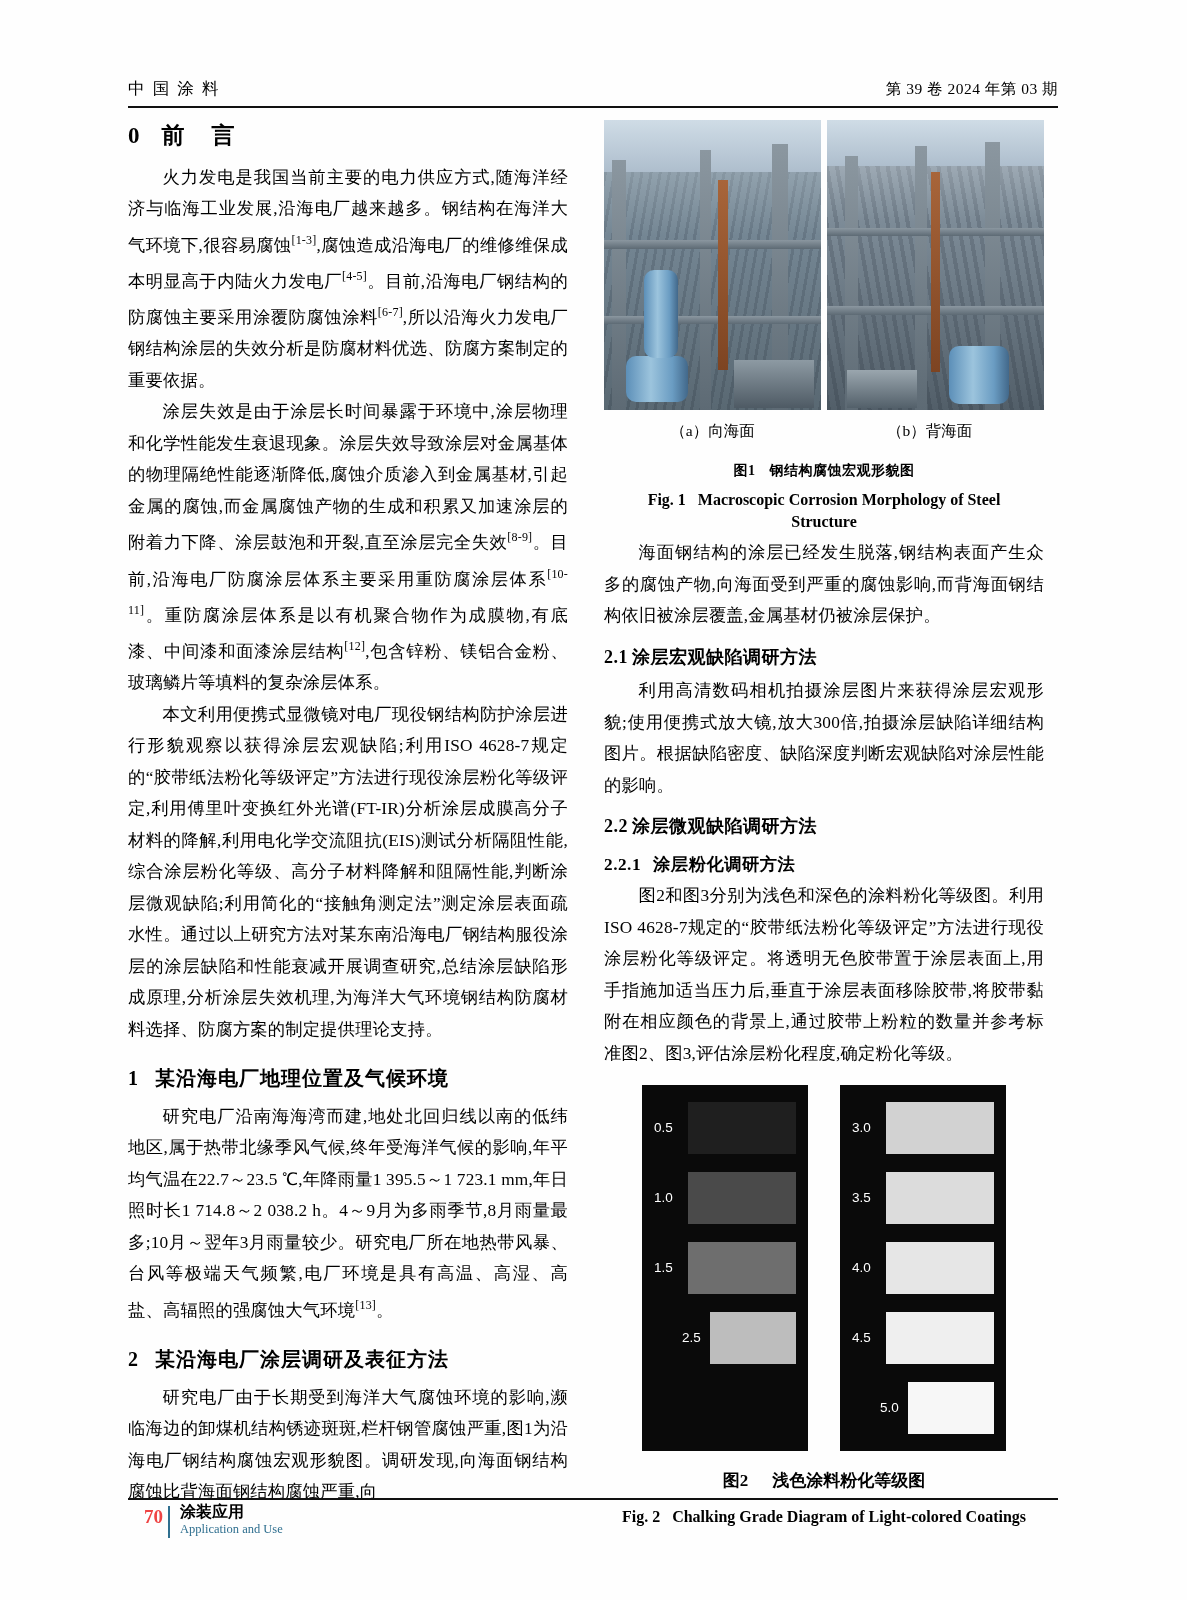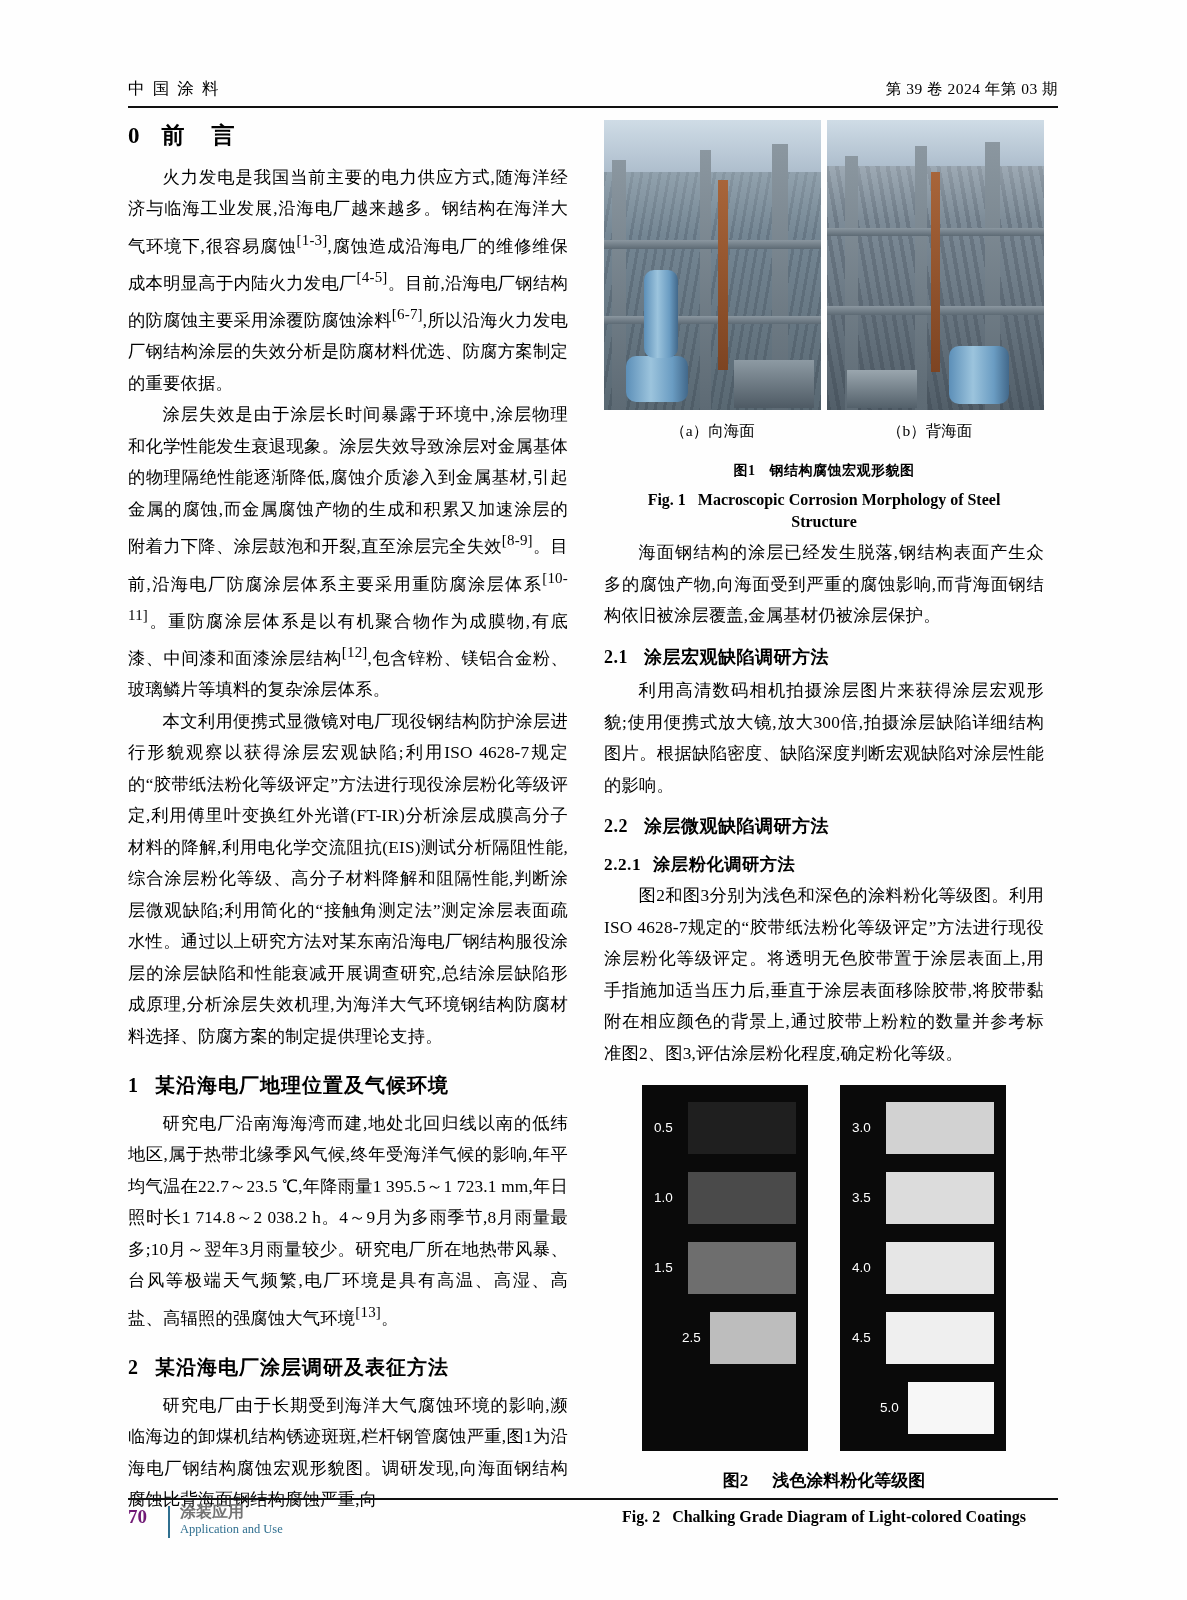--- a/index.html
+++ b/index.html
@@ -67,36 +67,36 @@
   .col-left { left: 128px; }
   .col-right { left: 604px; width: 440px; }
 
   p.body {
     margin: 0 0 0 0;
     text-indent: 2em;
     font-family: "Liberation Serif", serif;
     letter-spacing: 0.2px;
   }
 
-  sup { font-size: 15px; vertical-align: super; }
+  sup { font-size: 12px; vertical-align: super; }
 
   h2.sec {
     font-size: 20px;
     font-weight: bold;
     margin: 18px 0 6px 0;
     letter-spacing: 1px;
   }
   h2.sec .num { margin-right: 16px; }
   h3.subsec {
     font-size: 18px;
     font-weight: bold;
     margin: 10px 0 2px 0;
     letter-spacing: 0.5px;
   }
-  h3.subsec .num { margin-right: 16px; }
+  h3.subsec .num { margin-right: 4px; }
   h4.subsubsec {
     font-size: 17.3px;
     font-weight: bold;
     margin: 6px 0 0 0;
     letter-spacing: 0.5px;
   }
   h4.subsubsec .num { margin-right: 12px; }
 
   h2.sec0 {
     font-size: 23px;
@@ -233,42 +233,42 @@
   }
   .footer-rule {
     position: absolute;
     left: 0; top: 0;
     width: 930px;
     height: 1.6px;
     background: #111;
   }
   .page-num {
     position: absolute;
-    left: 0;
+    left: 16px;
     top: 8px;
     font-size: 19px;
     font-weight: bold;
-    color: #701a75;
+    color: #ef4444;
     font-family: "Liberation Serif", serif;
   }
   .footer-bar {
     position: absolute;
     left: 40px;
     top: 8px;
     width: 2px;
     height: 32px;
     background: #2f6f8f;
   }
   .footer-cn {
     position: absolute;
     left: 52px;
     top: 4px;
     font-size: 16px;
     font-weight: bold;
-    color: #737373;
+    color: #000000;
   }
   .footer-en {
     position: absolute;
     left: 52px;
     top: 24px;
     font-size: 12.5px;
     color: #2f6f8f;
     font-family: "Liberation Serif", serif;
   }
 </style>

